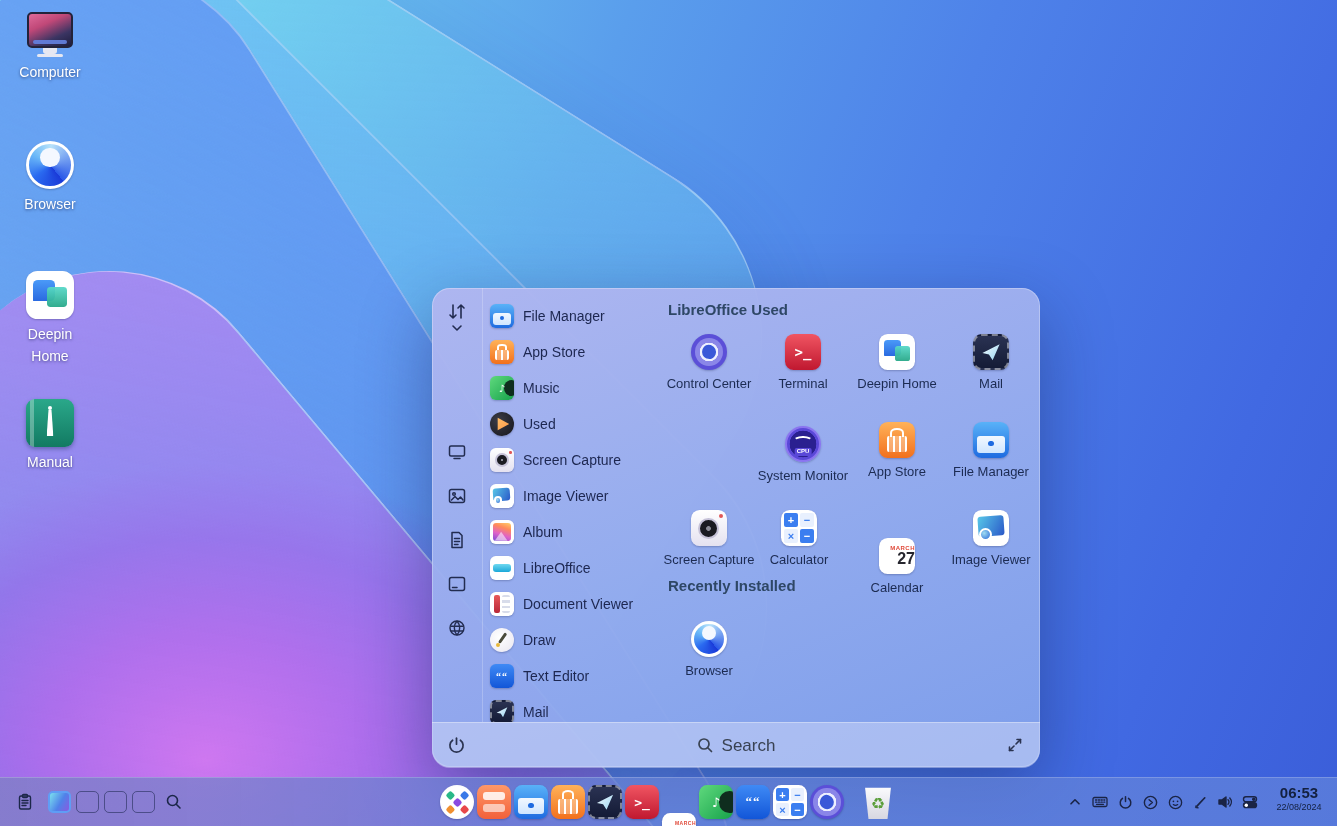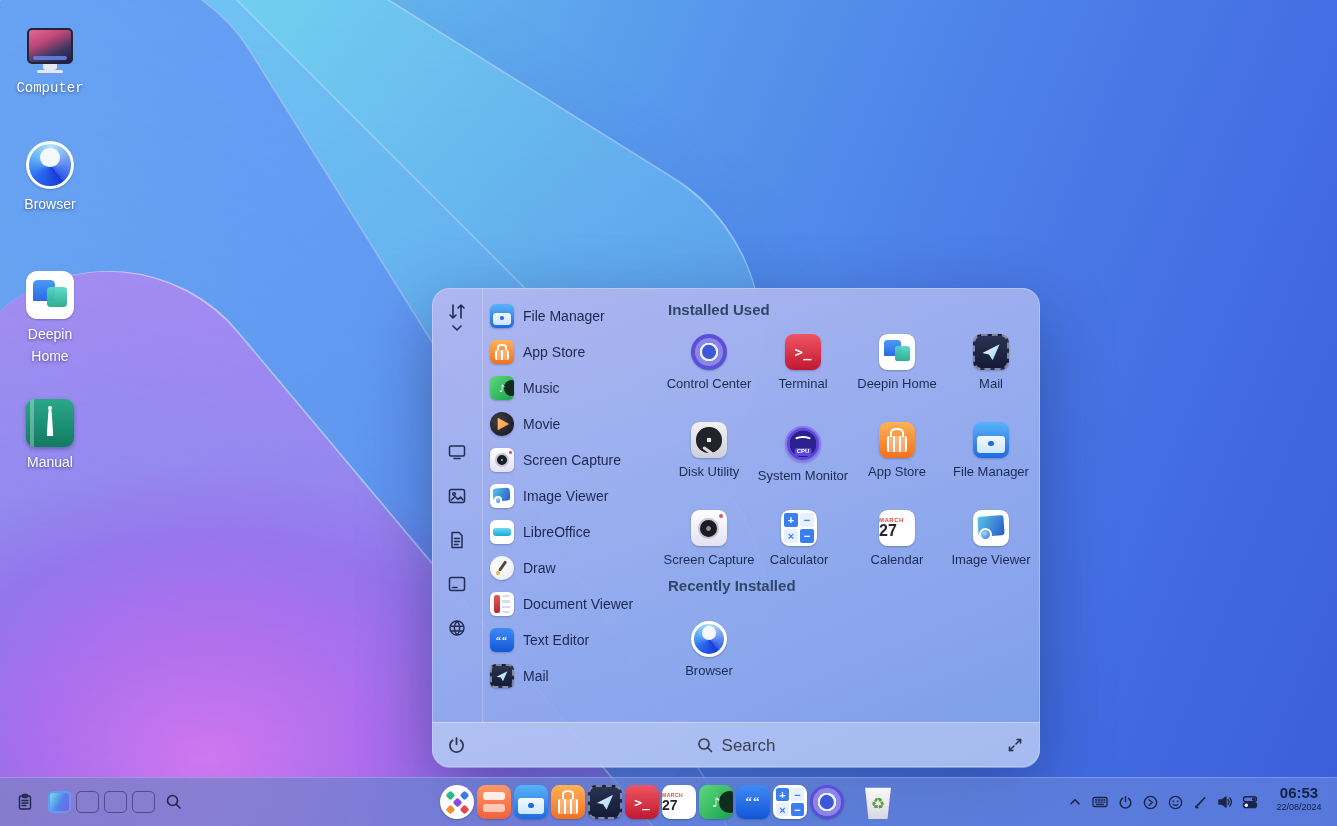--- a/index.html
+++ b/index.html
@@ -111,21 +111,21 @@
     background:#5a48d8;border-radius:2px;padding:0 2px;font-weight:bold;line-height:1.3;}
   
   .ic-calc{background:#fff;display:grid;grid-template:1fr 1fr/1fr 1fr;gap:2px;padding:3px;box-sizing:border-box;}
   .ic-calc i{border-radius:2px;font-style:normal;display:flex;align-items:center;justify-content:center;font-weight:bold;font-size:9px;}
   .s34.ic-calc i,.s36.ic-calc i{font-size:11px;}
   .ic-calc i:nth-child(1){background:#3b7ef0;color:#fff;}.ic-calc i:nth-child(1)::before{content:"+";}
   .ic-calc i:nth-child(2){background:#e8f0fe;color:#3b7ef0;}.ic-calc i:nth-child(2)::before{content:"−";}
   .ic-calc i:nth-child(3){background:#e8f0fe;color:#3b7ef0;}.ic-calc i:nth-child(3)::before{content:"×";}
   .ic-calc i:nth-child(4){background:#3b7ef0;color:#fff;}.ic-calc i:nth-child(4)::before{content:"−";}
   
-  .ic-cal{background:#fff;display:flex;flex-direction:column;align-items:flex-start;justify-content:center;}
+  .ic-cal{background:#fff;display:flex;flex-direction:column;align-items:flex-end;justify-content:center;margin-top:28px;}
   .cal-m{color:#e04838;font-weight:bold;font-size:6px;letter-spacing:.5px;line-height:1;}
   .cal-d{color:#26262e;font-weight:bold;font-size:16px;line-height:1;}
   .s34 .cal-m{font-size:5px;} .s34 .cal-d{font-size:14px;}
   
   .ic-browser{background:#fff;}
   .ic-browser::before{inset:7%;border-radius:50%;
     background:conic-gradient(from 140deg,#1a3ad8,#2a6af0 25%,#6ab8f8 45%,#b8e2fa 62%,#2a58e8 100%);}
   .ic-browser::after{left:30%;top:14%;width:40%;height:40%;border-radius:50%;background:#f4f8ff;}
   
   .ic-htop{background:#4a4e42;display:flex;flex-direction:column;justify-content:center;gap:3px;padding:0 5px;box-sizing:border-box;}
@@ -198,21 +198,21 @@
 <div class="stage">
 
   <div class="wp">
     <div class="band b1"></div>
     <div class="band b2"></div>
     <div class="band b3"></div>
     <div class="band pglow"></div>
     <div class="band b4"></div>
   </div>
 
-  <div class="dtile" style="top:28px;font-family:Liberation Mono, monospace;">
+  <div class="dtile" style="top:12px;">
     <div class="d-monitor"></div>
     <div class="d-stand"></div>
     <div class="d-base"></div>
     <div class="dlabel">Computer</div>
   </div>
   <div class="dtile" style="top:141px;">
     <div class="ic ic-browser round s48"></div>
     <div class="dlabel">Browser</div>
   </div>
   <div class="dtile" style="top:271px;">
@@ -279,79 +279,79 @@
         <span>App Store</span>
       </div>
       <div class="arow">
         <div class="ic ic-music s24">
             <b class="g">♪</b>
           </div>
         <span>Music</span>
       </div>
       <div class="arow">
         <div class="ic ic-movie round s24"></div>
-        <span>Movie</span>
+        <span>Used</span>
       </div>
       <div class="arow">
         <div class="ic ic-capture s24"></div>
         <span>Screen Capture</span>
       </div>
       <div class="arow">
         <div class="ic ic-viewer s24"></div>
         <span>Image Viewer</span>
       </div>
       <div class="arow">
+        <div class="ic ic-album s24"></div>
+        <span>Album</span>
+      </div>
+      <div class="arow">
         <div class="ic ic-libre s24"></div>
         <span>LibreOffice</span>
       </div>
       <div class="arow">
+        <div class="ic ic-doc s24"></div>
+        <span>Document Viewer</span>
+      </div>
+      <div class="arow">
         <div class="ic ic-draw round s24"></div>
         <span>Draw</span>
-      </div>
-      <div class="arow">
-        <div class="ic ic-doc s24"></div>
-        <span>Document Viewer</span>
       </div>
       <div class="arow">
         <div class="ic ic-editor s24">
             <b class="g">““</b>
           </div>
         <span>Text Editor</span>
       </div>
       <div class="arow">
         <div class="ic ic-mail s24"></div>
         <span>Mail</span>
       </div>
     </div>
 
-    <div class="sechead" style="left:236px;top:13px;">Installed Used</div>
+    <div class="sechead" style="left:236px;top:13px;">LibreOffice Used</div>
 
     <div class="cell" style="left:230px;top:46px;">
       <div class="ic ic-cc round s36"></div>
       <span>Control Center</span>
     </div>
     <div class="cell" style="left:324px;top:46px;">
       <div class="ic ic-term s36">
           <b class="g">&gt;_</b>
         </div>
       <span>Terminal</span>
     </div>
     <div class="cell" style="left:418px;top:46px;">
       <div class="ic ic-dhome s36"></div>
       <span>Deepin Home</span>
     </div>
     <div class="cell" style="left:512px;top:46px;">
       <div class="ic ic-mail s36"></div>
       <span>Mail</span>
     </div>
 
-    <div class="cell" style="left:230px;top:134px;">
-      <div class="ic ic-disk s36"></div>
-      <span>Disk Utility</span>
-    </div>
     <div class="cell" style="left:324px;top:138px;">
       <div class="ic ic-sysmon round s36">
           <b class="cpu">CPU</b>
         </div>
       <span>System Monitor</span>
     </div>
     <div class="cell" style="left:418px;top:134px;">
       <div class="ic ic-store s36"></div>
       <span>App Store</span>
     </div>

